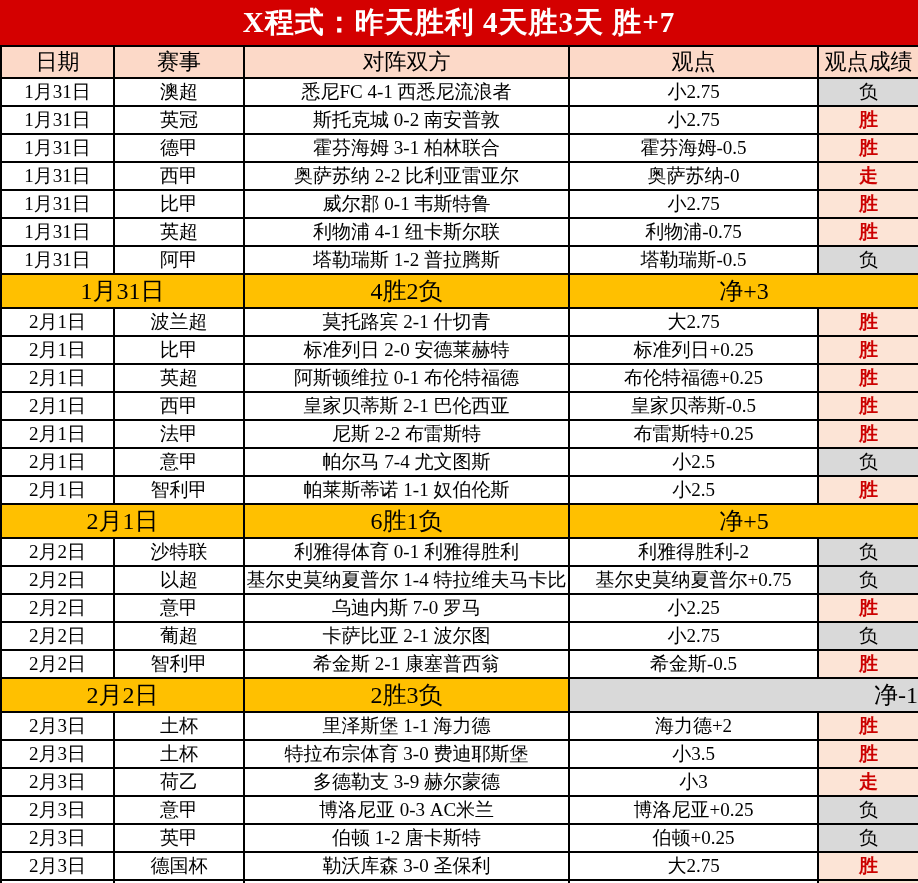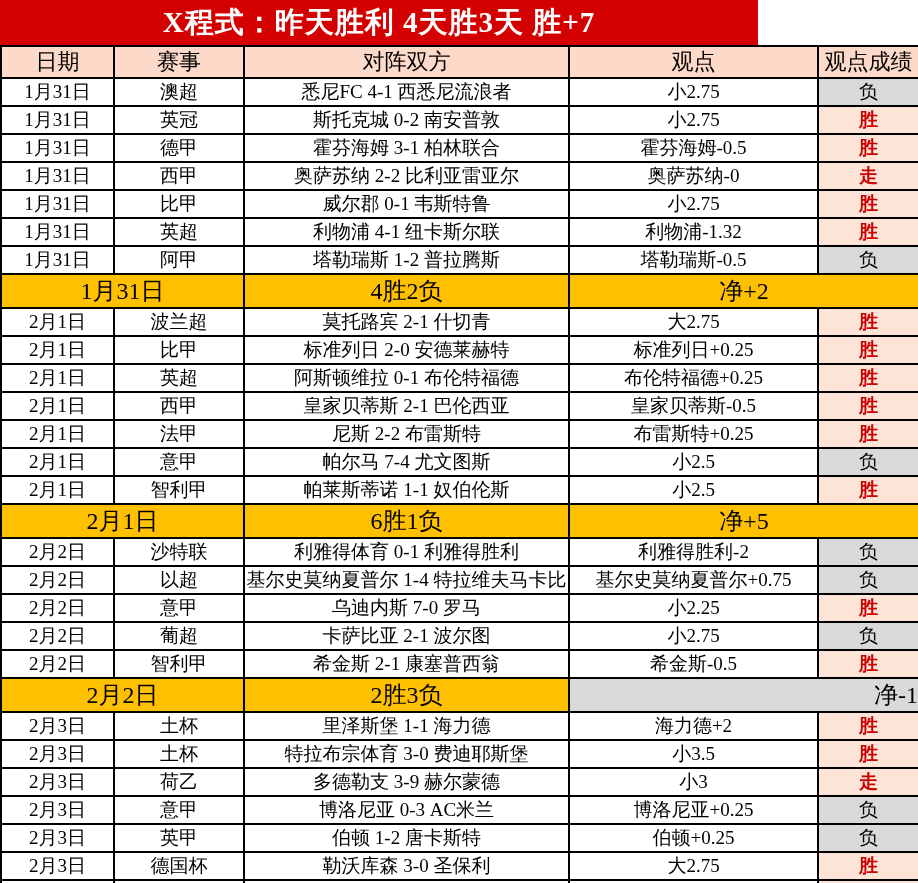--- a/index.html
+++ b/index.html
@@ -8,21 +8,21 @@
     --lose-bg:#d9d9d9; --summary-bg:#ffc000; --border:#000000;
   }
   *{box-sizing:border-box;}
   html,body{margin:0;padding:0;}
   body{
     width:918px;height:883px;background:#ffffff;
     font-family:"Liberation Serif","DejaVu Serif",serif;
     color:#000;
   }
   .title-bar{
-    width:758px;height:45px;background:var(--title-bg);color:var(--title-text);
+    width:918px;height:45px;background:var(--title-bg);color:var(--title-text);
     display:flex;align-items:center;justify-content:center;
     font-size:29px;font-weight:bold;letter-spacing:1px;
   }
   table.results{
     width:918px;border-collapse:collapse;table-layout:fixed;
   }
   table.results th, table.results td{
     border:2px solid var(--border);
     text-align:center;vertical-align:middle;
     padding:0;overflow:hidden;
@@ -121,39 +121,39 @@
         </td>
         <td class="res-win">胜</td>
       </tr>
       <tr>
         <td>1月31日</td>
         <td>英超</td>
         <td>
           <div class="clip">利物浦 4-1 纽卡斯尔联</div>
         </td>
         <td>
-          <div class="clip">利物浦-1.32</div>
+          <div class="clip">利物浦-0.75</div>
         </td>
         <td class="res-win">胜</td>
       </tr>
       <tr>
         <td>1月31日</td>
         <td>阿甲</td>
         <td>
           <div class="clip">塔勒瑞斯 1-2 普拉腾斯</div>
         </td>
         <td>
           <div class="clip">塔勒瑞斯-0.5</div>
         </td>
         <td class="res-lose">负</td>
       </tr>
       <tr class="summary-row">
         <td colspan="2">1月31日</td>
         <td>4胜2负</td>
-        <td colspan="2">净+2</td>
+        <td colspan="2">净+3</td>
       </tr>
       <tr>
         <td>2月1日</td>
         <td>波兰超</td>
         <td>
           <div class="clip">莫托路宾 2-1 什切青</div>
         </td>
         <td>
           <div class="clip">大2.75</div>
         </td>

